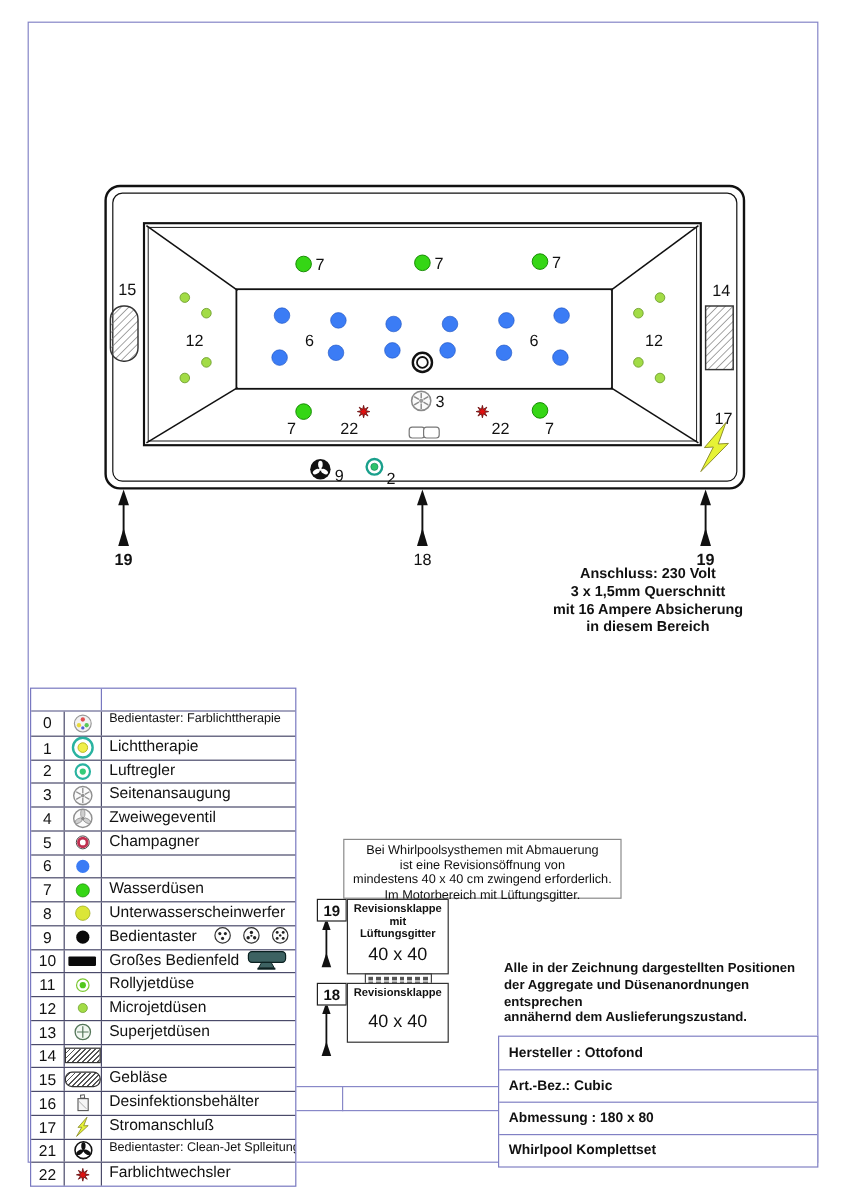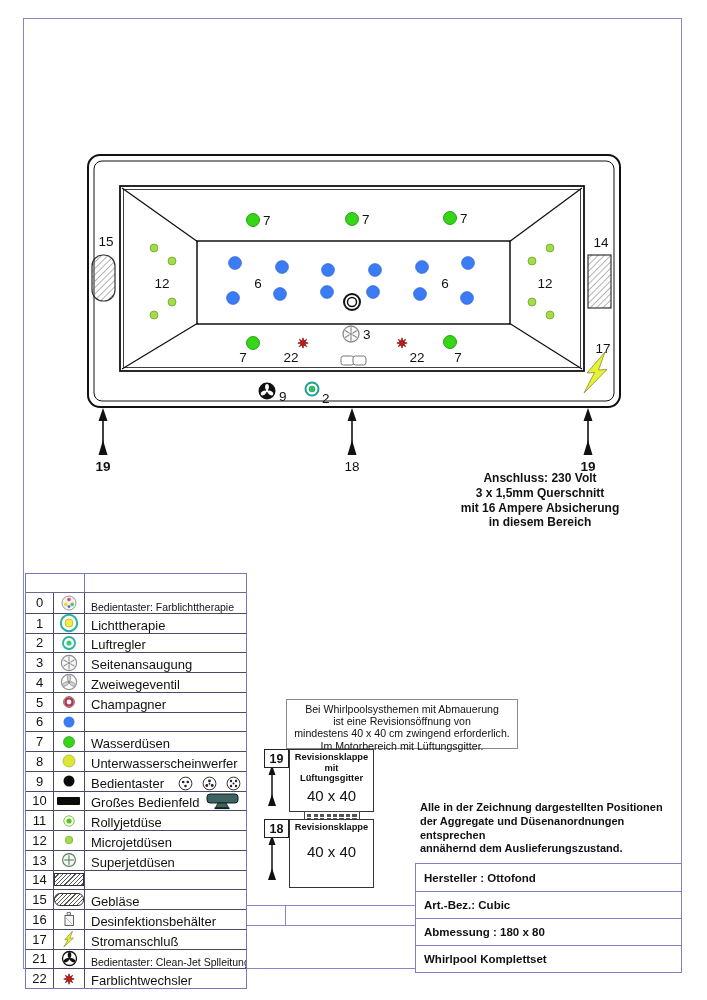--- a/index.html
+++ b/index.html
@@ -10,38 +10,38 @@
 
   
   #legend{left:25px;top:573px;width:222px;border:1px solid #7878c0;background:#fff;box-sizing:border-box;}
   #legend-header{position:relative;height:18px;border-bottom:1px solid #6a6a95;}
   #legend-header .hdiv{position:absolute;left:58px;top:0;bottom:0;width:1px;background:#7878c0;}
   .lrow{display:flex;height:19.75px;box-sizing:border-box;border-top:1px solid #4a4a6a;align-items:stretch;}
   .lrow:first-child{border-top:none;}
   .lnum{width:27px;border-right:1px solid #4a4a6a;display:flex;align-items:center;justify-content:center;font-size:13px;}
   .licon{width:30px;border-right:1px solid #4a4a6a;display:flex;align-items:center;justify-content:center;}
   .licon svg,.lextras svg{display:block;}
-  .ltext{flex:1;display:flex;align-items:flex-end;padding-left:6px;font-size:13px;white-space:nowrap;overflow:hidden;}
+  .ltext{flex:1;display:flex;align-items:flex-start;padding-left:6px;font-size:13px;white-space:nowrap;overflow:hidden;}
   .ltext.small{font-size:10.5px;}
   .lextras{display:flex;align-items:center;gap:9px;margin-left:auto;margin-right:5px;}
 
   .hatch-rect{display:inline-block;width:30px;height:11px;border:1px solid #333;
     background:repeating-linear-gradient(135deg,#fff 0 2px,#555 2px 3px);}
   .hatch-capsule{display:inline-block;width:33px;height:11px;border:1px solid #333;border-radius:6px;
     background:repeating-linear-gradient(135deg,#fff 0 2px,#555 2px 3px);}
 
   
   #masonry-note{left:286px;top:699px;width:232px;height:50px;border:1px solid #8a8a8a;text-align:center;
     font-size:10.6px;line-height:12.2px;padding-top:3px;box-sizing:border-box;background:#fff;}
   .numbox{width:25px;height:19px;border:1.5px solid #222;box-sizing:border-box;font-weight:bold;font-size:12.5px;
     display:flex;align-items:center;justify-content:center;background:#fff;}
   #rev19-num{left:264px;top:749px;}
   #rev18-num{left:264px;top:819px;}
   #rev19-box{left:289px;top:749px;width:85px;height:63px;border:1px solid #333;box-sizing:border-box;text-align:center;background:#fff;}
-  #rev18-box{left:289px;top:819px;width:85px;height:69px;border:1px solid #333;box-sizing:border-box;text-align:center;background:#fff;}
+  #rev18-box{left:289px;top:819px;width:85px;height:50px;border:1px solid #333;box-sizing:border-box;text-align:center;background:#fff;}
   .rev-title{font-weight:bold;font-size:9.3px;line-height:10.5px;margin-top:2px;}
   .rev-size{font-size:15px;margin-top:3px;}
   #rev18-box .rev-size{margin-top:10px;}
   #grille{margin:7px auto 0 auto;width:56px;height:12px;border:1px solid #444;box-sizing:border-box;position:relative;}
   #grille .g1,#grille .g2{position:absolute;left:2px;right:2px;height:3px;
     background:repeating-linear-gradient(90deg,#555 0 4px,transparent 4px 6.5px);}
   #grille .g1{top:2px;} #grille .g2{top:6px;}
 
   #positions-note{left:420px;top:801px;width:268px;font-weight:bold;font-size:11px;line-height:13.8px;}
   #anschluss{left:405px;top:471px;width:270px;text-align:center;font-weight:bold;font-size:12px;line-height:14.8px;}

